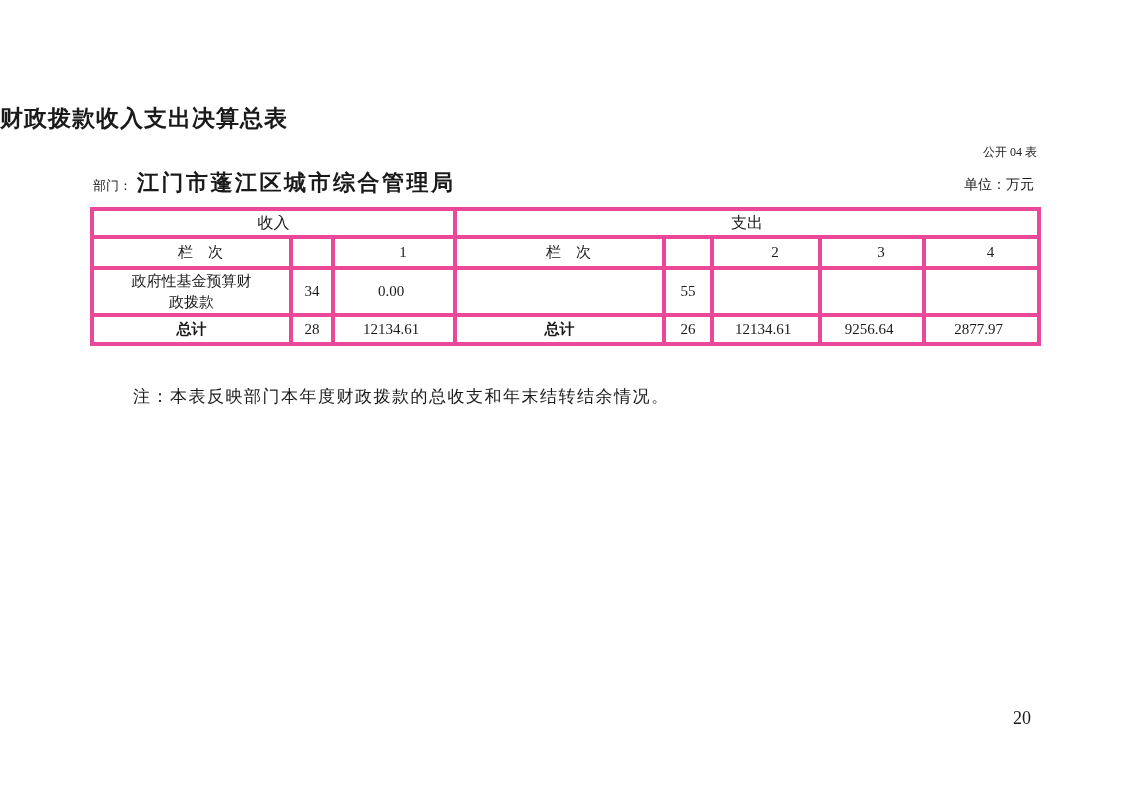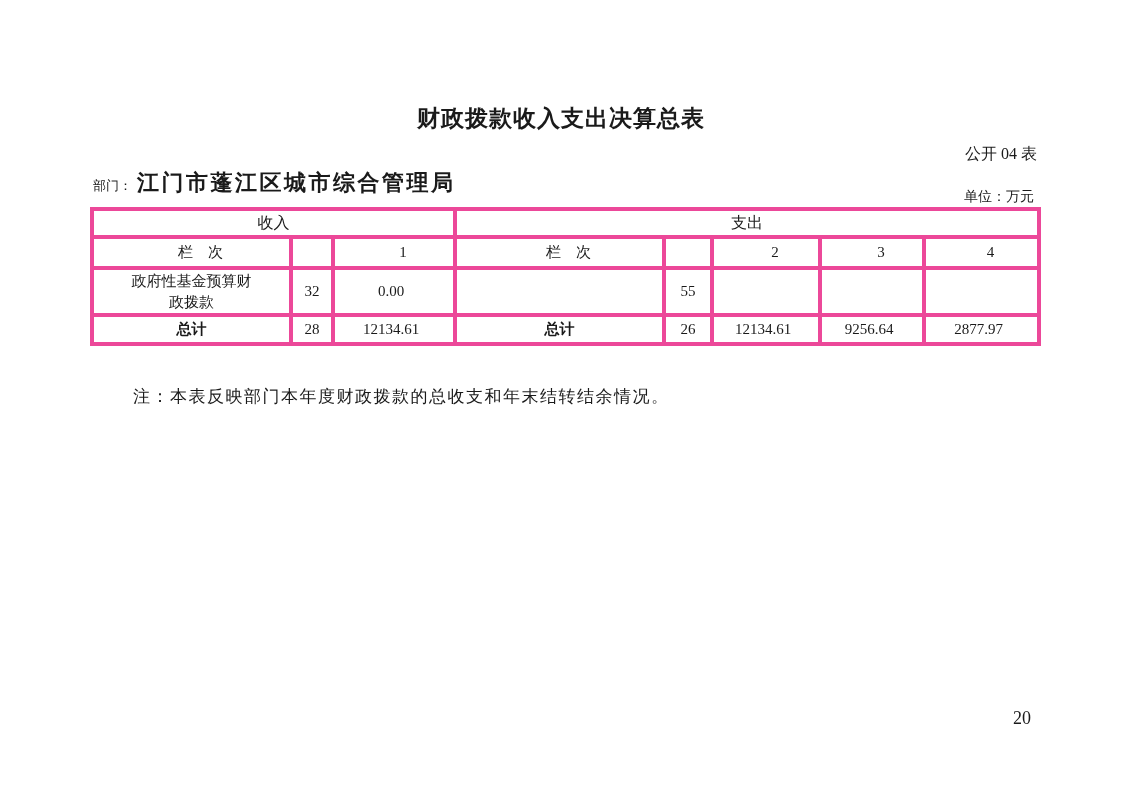--- a/index.html
+++ b/index.html
@@ -3,27 +3,27 @@
 <meta charset="utf-8">
 <style>
   html,body { margin:0; padding:0; background:#fff; }
   .page {
     position:relative; width:1122px; height:793px; background:#ffffff;
     font-family:"Liberation Serif","DejaVu Serif",serif; color:#1a1a1a;
     overflow:hidden;
   }
   .title {
     position:absolute; top:103px; left:0; width:100%;
-    text-align:center; font-size:23px; font-weight:bold; letter-spacing:1px;
+    font-size:23px; font-weight:bold; letter-spacing:1px;
   }
-  .table-code { position:absolute; top:144px; right:85px; font-size:16px; }
+  .table-code { position:absolute; top:144px; right:85px; font-size:12px; }
   .dept-line { position:absolute; top:168px; left:93px; display:flex; align-items:baseline; }
   .dept-label { font-size:13px; }
   .dept-name  { font-size:22px; font-weight:bold; letter-spacing:2.5px; margin-left:5px; }
-  .unit-label { position:absolute; top:176px; right:88px; font-size:14px;margin-top:12px; }
+  .unit-label { position:absolute; top:176px; right:88px; font-size:14px; }
 
   .fin-table {
     position:absolute; top:207px; left:90px; width:947px;
     border-collapse:collapse; table-layout:fixed;
     border:2px solid #222;
   }
   .fin-table td {
     border:4px solid #ec4899; text-align:center; vertical-align:middle;
     font-size:15px; padding:0 4px; white-space:pre-line; line-height:1.35;
     overflow:hidden;
@@ -77,21 +77,21 @@
         <td>1</td>
         <td>栏　次</td>
         <td></td>
         <td>2</td>
         <td>3</td>
         <td>4</td>
       </tr>
       <tr class="data-row">
         <td>政府性基金预算财
 政拨款</td>
-        <td>32</td>
+        <td>34</td>
         <td class="amt">0.00</td>
         <td></td>
         <td>55</td>
         <td class="amt"></td>
         <td class="amt"></td>
         <td class="amt"></td>
       </tr>
       <tr class="total-row">
         <td class="bold">总计</td>
         <td>28</td>

